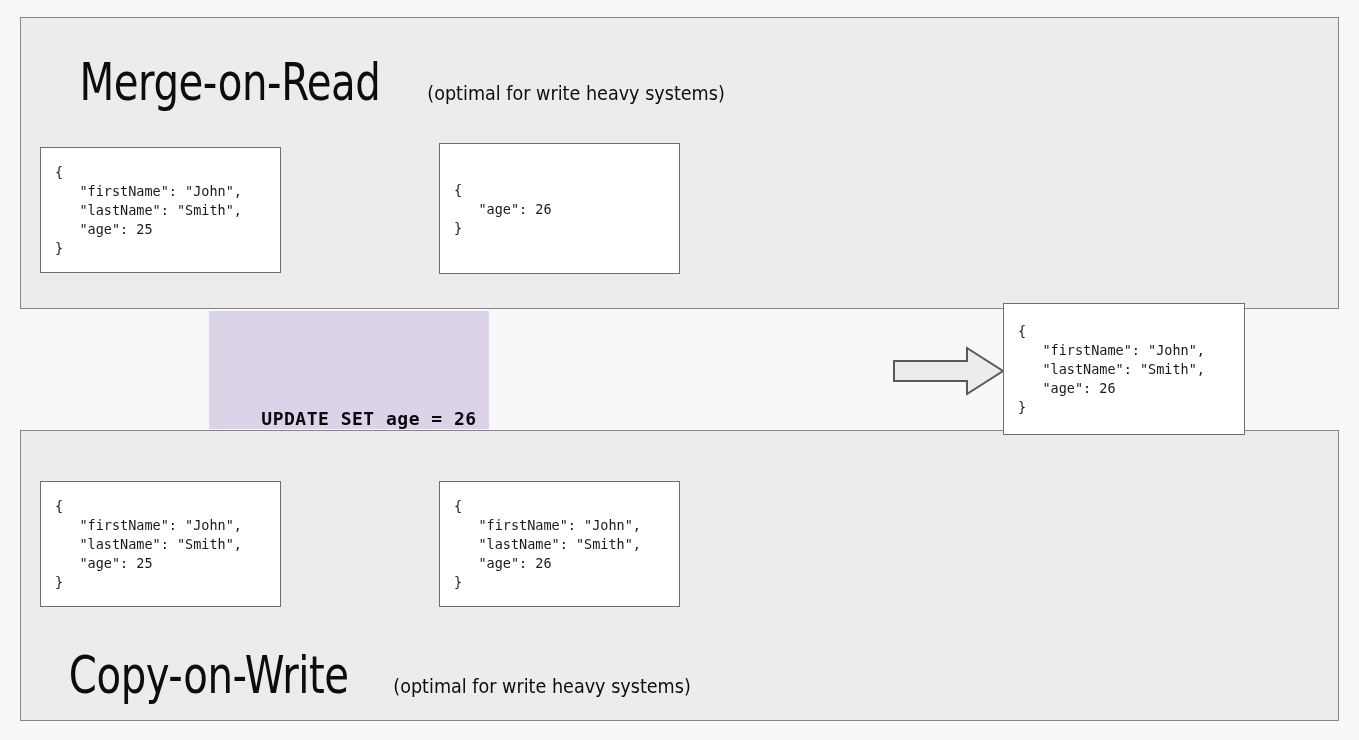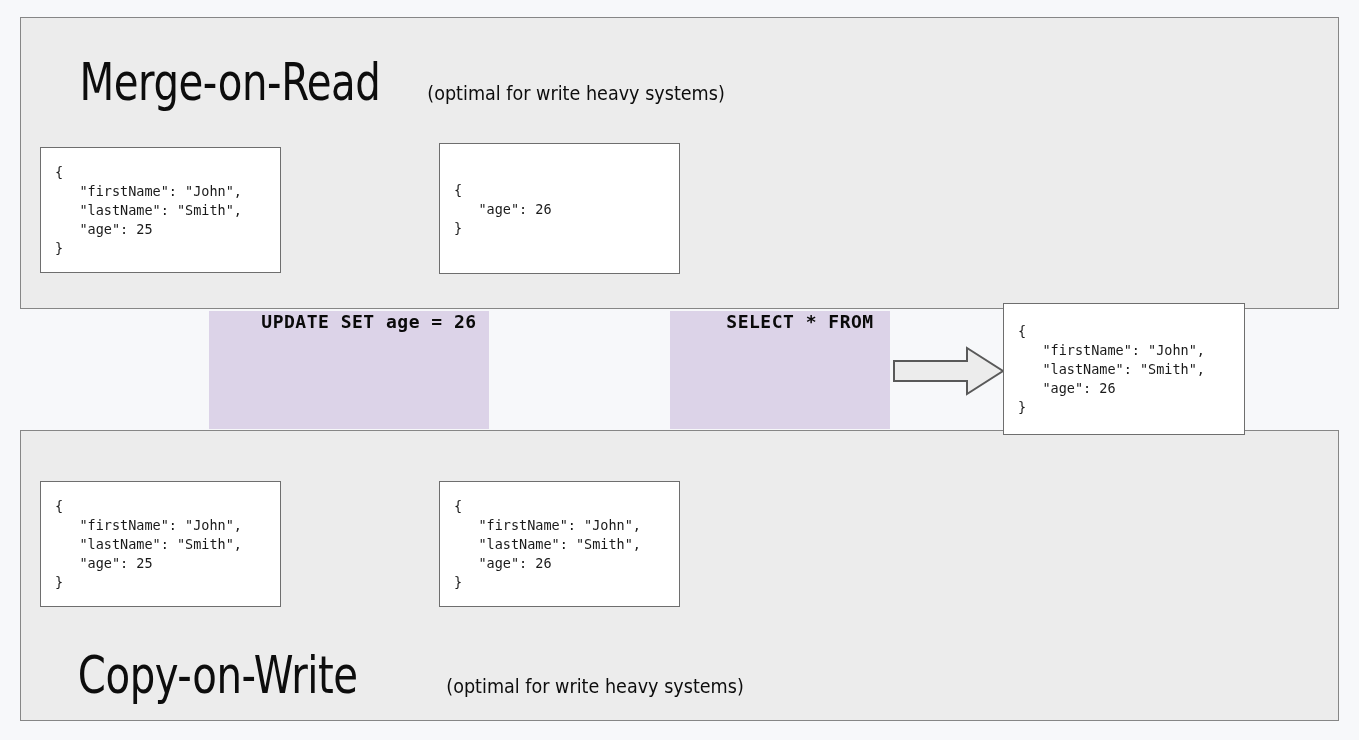--- a/index.html
+++ b/index.html
@@ -66,23 +66,22 @@
     font-family: "DejaVu Sans", sans-serif;
     transform: scaleX(0.88);
     transform-origin: left baseline;
     margin-left: 2px;
   }
   .heading-top {
     left: 55px;
     top: 52px;
   }
   .heading-bottom {
-    left: 55px;
+    left: 46px;
     top: 645px;
-    gap: 44px;
   }
 
   
   .json-box {
     position: absolute;
     background: #ffffff;
     border: 1px solid #6e6e6e;
     box-sizing: border-box;
     font-family: "DejaVu Sans Mono", monospace;
     font-size: 13.5px;
@@ -111,21 +110,21 @@
     top: 311px;
     width: 1359px;
     height: 118px;
   }
   .op-band {
     position: absolute;
     top: 0;
     height: 118px;
     background: #dcd3e8;
     display: flex;
-    align-items: flex-start;
+    align-items: flex-end;
     box-sizing: border-box;
     padding-left: 40px;
   }
   .op-band .op-text {
     font-family: "DejaVu Sans Mono", monospace;
     font-size: 18px;
     font-weight: bold;
     color: #0a0a0a;
     letter-spacing: 0.5px;
     white-space: nowrap;
@@ -175,23 +174,20 @@
   <div class="json-box box-mor-delta">
     <span class="code">{
    "age": 26
 }</span>
   </div>
 
   <div class="band-row">
     <div class="op-band band-update">
       <span class="op-text">UPDATE SET age = 26</span>
     </div>
-    <div class="op-band band-select">
-      <span class="op-text">SELECT * FROM</span>
-    </div>
   </div>
 
   <div class="arrow-wrap">
     <svg width="112" height="52" viewBox="0 0 112 52">
       <polygon points="1,16 74,16 74,3 110,26 74,49 74,36 1,36" fill="#ececec" stroke="#595959" stroke-width="2" stroke-linejoin="miter"></polygon>
     </svg>
   </div>
 
   <div class="json-box box-result">
     <span class="code">{

